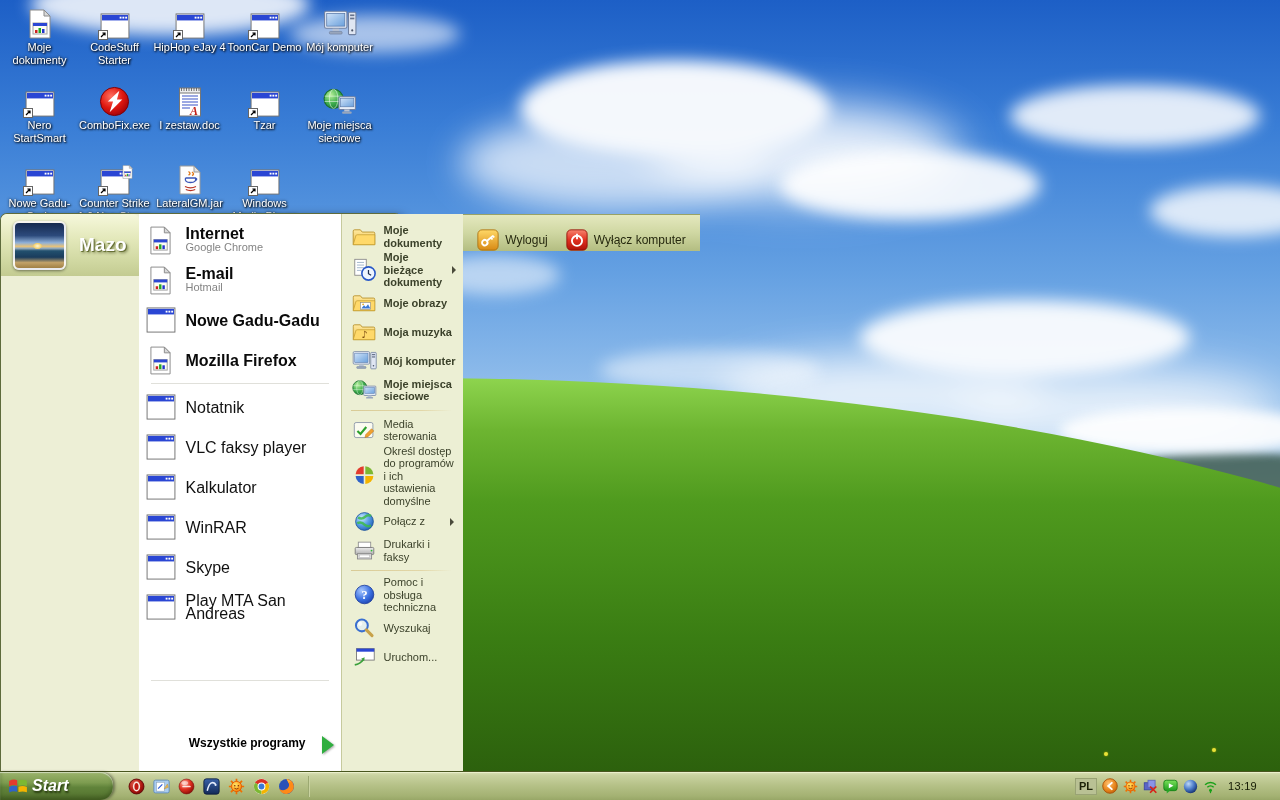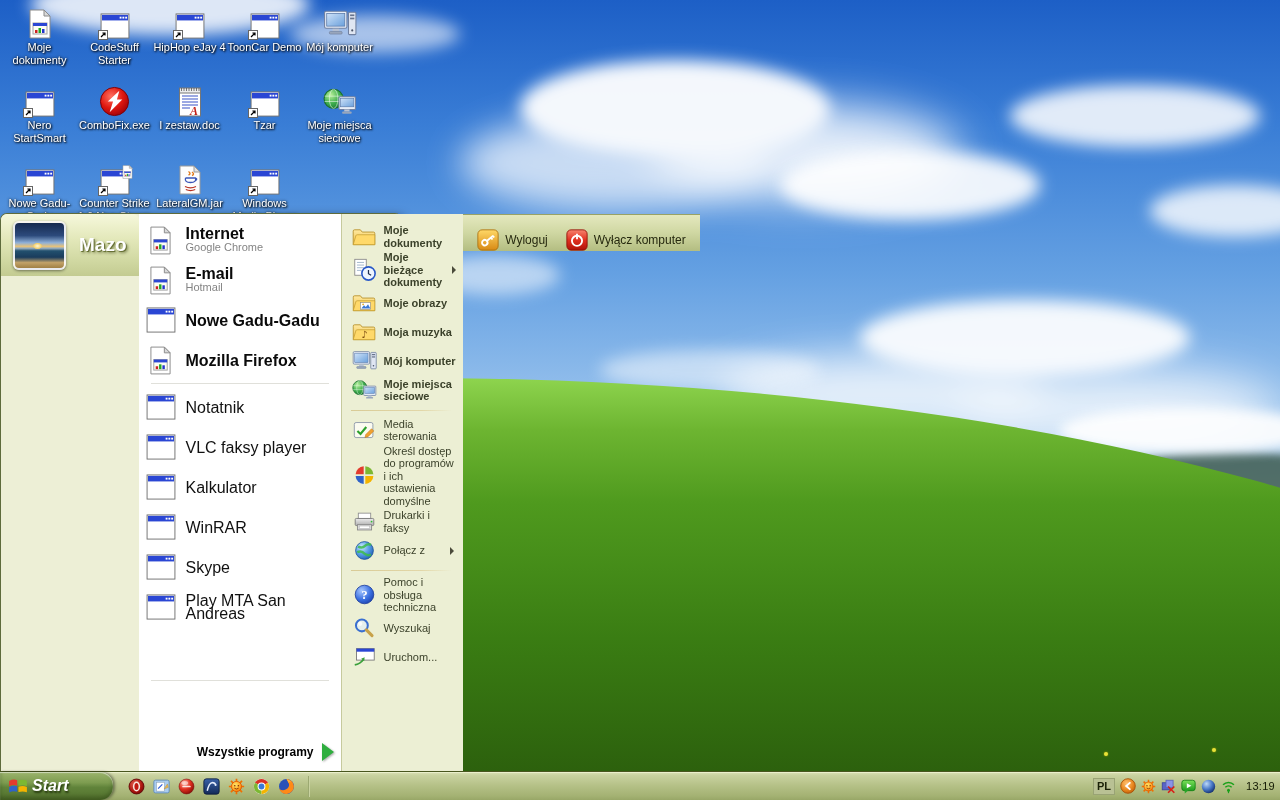--- a/index.html
+++ b/index.html
@@ -53,22 +53,22 @@
     text-shadow:1px 1px 0 rgba(100,110,50,.95),2px 2px 3px rgba(60,70,20,.6)}
   .sm-body{flex:1;display:flex;min-height:0}
   .sm-left{width:198px;flex:none;background:#fff;padding:6px 2px 4px;display:flex;flex-direction:column}
   .litem{height:40px;flex:none;display:flex;align-items:center;gap:8px;padding:0 3px;cursor:pointer}
   .licw{width:34px;flex:none;display:flex;justify-content:center;position:relative}
   .ltxt{display:flex;flex-direction:column;gap:1px}
   .tt{font-size:16px;font-weight:bold;color:#0a0a0a;line-height:13px}
   .tt.norm{font-weight:normal;color:#111}
   .st{font-size:11px;color:#848484;line-height:12px}
   .lsep{height:1px;flex:none;margin:3px 10px;background:linear-gradient(90deg,#d8d8d0,#ececе6 80%,rgba(236,236,230,0));background-color:#e0e0da}
-  .allprog{margin-top:auto;height:32px;flex:none;display:flex;align-items:center;justify-content:flex-end;
-    gap:8px;padding-right:5px;cursor:pointer}
+  .allprog{margin-top:auto;height:32px;flex:none;display:flex;justify-content:flex-end;
+    gap:16px;padding-right:5px;cursor:pointer}
   .allprog .t{font-size:12px;font-weight:bold;color:#000}
   .gr-arrow{width:0;height:0;border-left:12px solid #2fae3f;border-top:9px solid transparent;
     border-bottom:9px solid transparent;filter:drop-shadow(1px 1px 1px rgba(0,0,0,.35))}
   .sm-right{flex:1;background:#ecefd4;border-left:1px solid #c6ca9d;padding:8px 5px 0 7px;
     display:flex;flex-direction:column;min-width:0}
   .ritem{min-height:29px;flex:none;display:flex;align-items:center;gap:6px;padding:0 2px;
     position:relative;color:#3b412a;cursor:pointer}
   .ritem.two{min-height:38px}
   .ricw{width:27px;flex:none;display:flex;justify-content:center;align-items:center}
   .rt{font-size:11px;line-height:12.5px}
@@ -90,21 +90,21 @@
   .startbtn{height:28px;width:97px;flex:none;border-radius:0 13px 13px 0;cursor:pointer;
     background:linear-gradient(180deg,#9cb46c 0%,#7d9c50 38%,#60833a 55%,#54722e 100%);
     box-shadow:inset 0 1px 1px rgba(255,255,255,.55),inset 0 -3px 4px rgba(20,40,0,.35),2px 0 3px rgba(0,0,0,.4);
     display:flex;align-items:center;gap:4px;padding:0 8px}
   .stxt{font-size:16px;font-style:italic;font-weight:bold;color:#fff;
     text-shadow:1px 2px 2px rgba(25,40,5,.85)}
   .ql{display:flex;align-items:center;gap:8px;padding:0 6px 0 15px}
   .ql svg{cursor:pointer}
   .qdiv{width:2px;height:21px;margin-left:5px;
     background:linear-gradient(90deg,#86955a,#dfe6b8)}
-  .tray{margin-left:auto;display:flex;align-items:center;gap:5px;padding-right:5px}
+  .tray{margin-left:auto;display:flex;align-items:center;gap:5px;padding-right:23px}
   .tray svg{cursor:pointer}
   .lang{font-size:11px;font-weight:bold;color:#1c2208;background:#b9c194;border:1px solid #99a374;
     padding:0 3px;line-height:15px;cursor:pointer}
   .clock{font-size:11px;color:#141a04;margin-left:5px;letter-spacing:.3px}
 </style>
 </head>
 <body>
 
 <svg width="0" height="0" style="position:absolute" aria-hidden="true">
 <defs>
@@ -724,34 +724,34 @@
       <div class="ritem two">
         <span class="ricw">
             <svg width="21" height="21">
               <use href="#s-access"></use>
             </svg>
           </span>
         <span class="rt">Określ dostęp do programów i ich ustawienia domyślne</span>
       </div>
       <div class="ritem">
         <span class="ricw">
+            <svg width="21" height="21">
+              <use href="#s-globe"></use>
+            </svg>
+          </span>
+        <span class="rt">Połącz z</span>
+        <span class="caret far"></span>
+      </div>
+      <div class="ritem">
+        <span class="ricw">
             <svg width="23" height="20">
               <use href="#s-printer"></use>
             </svg>
           </span>
         <span class="rt">Drukarki i faksy</span>
-      </div>
-      <div class="ritem">
-        <span class="ricw">
-            <svg width="21" height="21">
-              <use href="#s-globe"></use>
-            </svg>
-          </span>
-        <span class="rt">Połącz z</span>
-        <span class="caret far"></span>
       </div>
       <div class="rsep"></div>
       <div class="ritem">
         <span class="ricw">
             <svg width="21" height="21">
               <use href="#s-help"></use>
             </svg>
           </span>
         <span class="rt">Pomoc i obsługa techniczna</span>
       </div>

